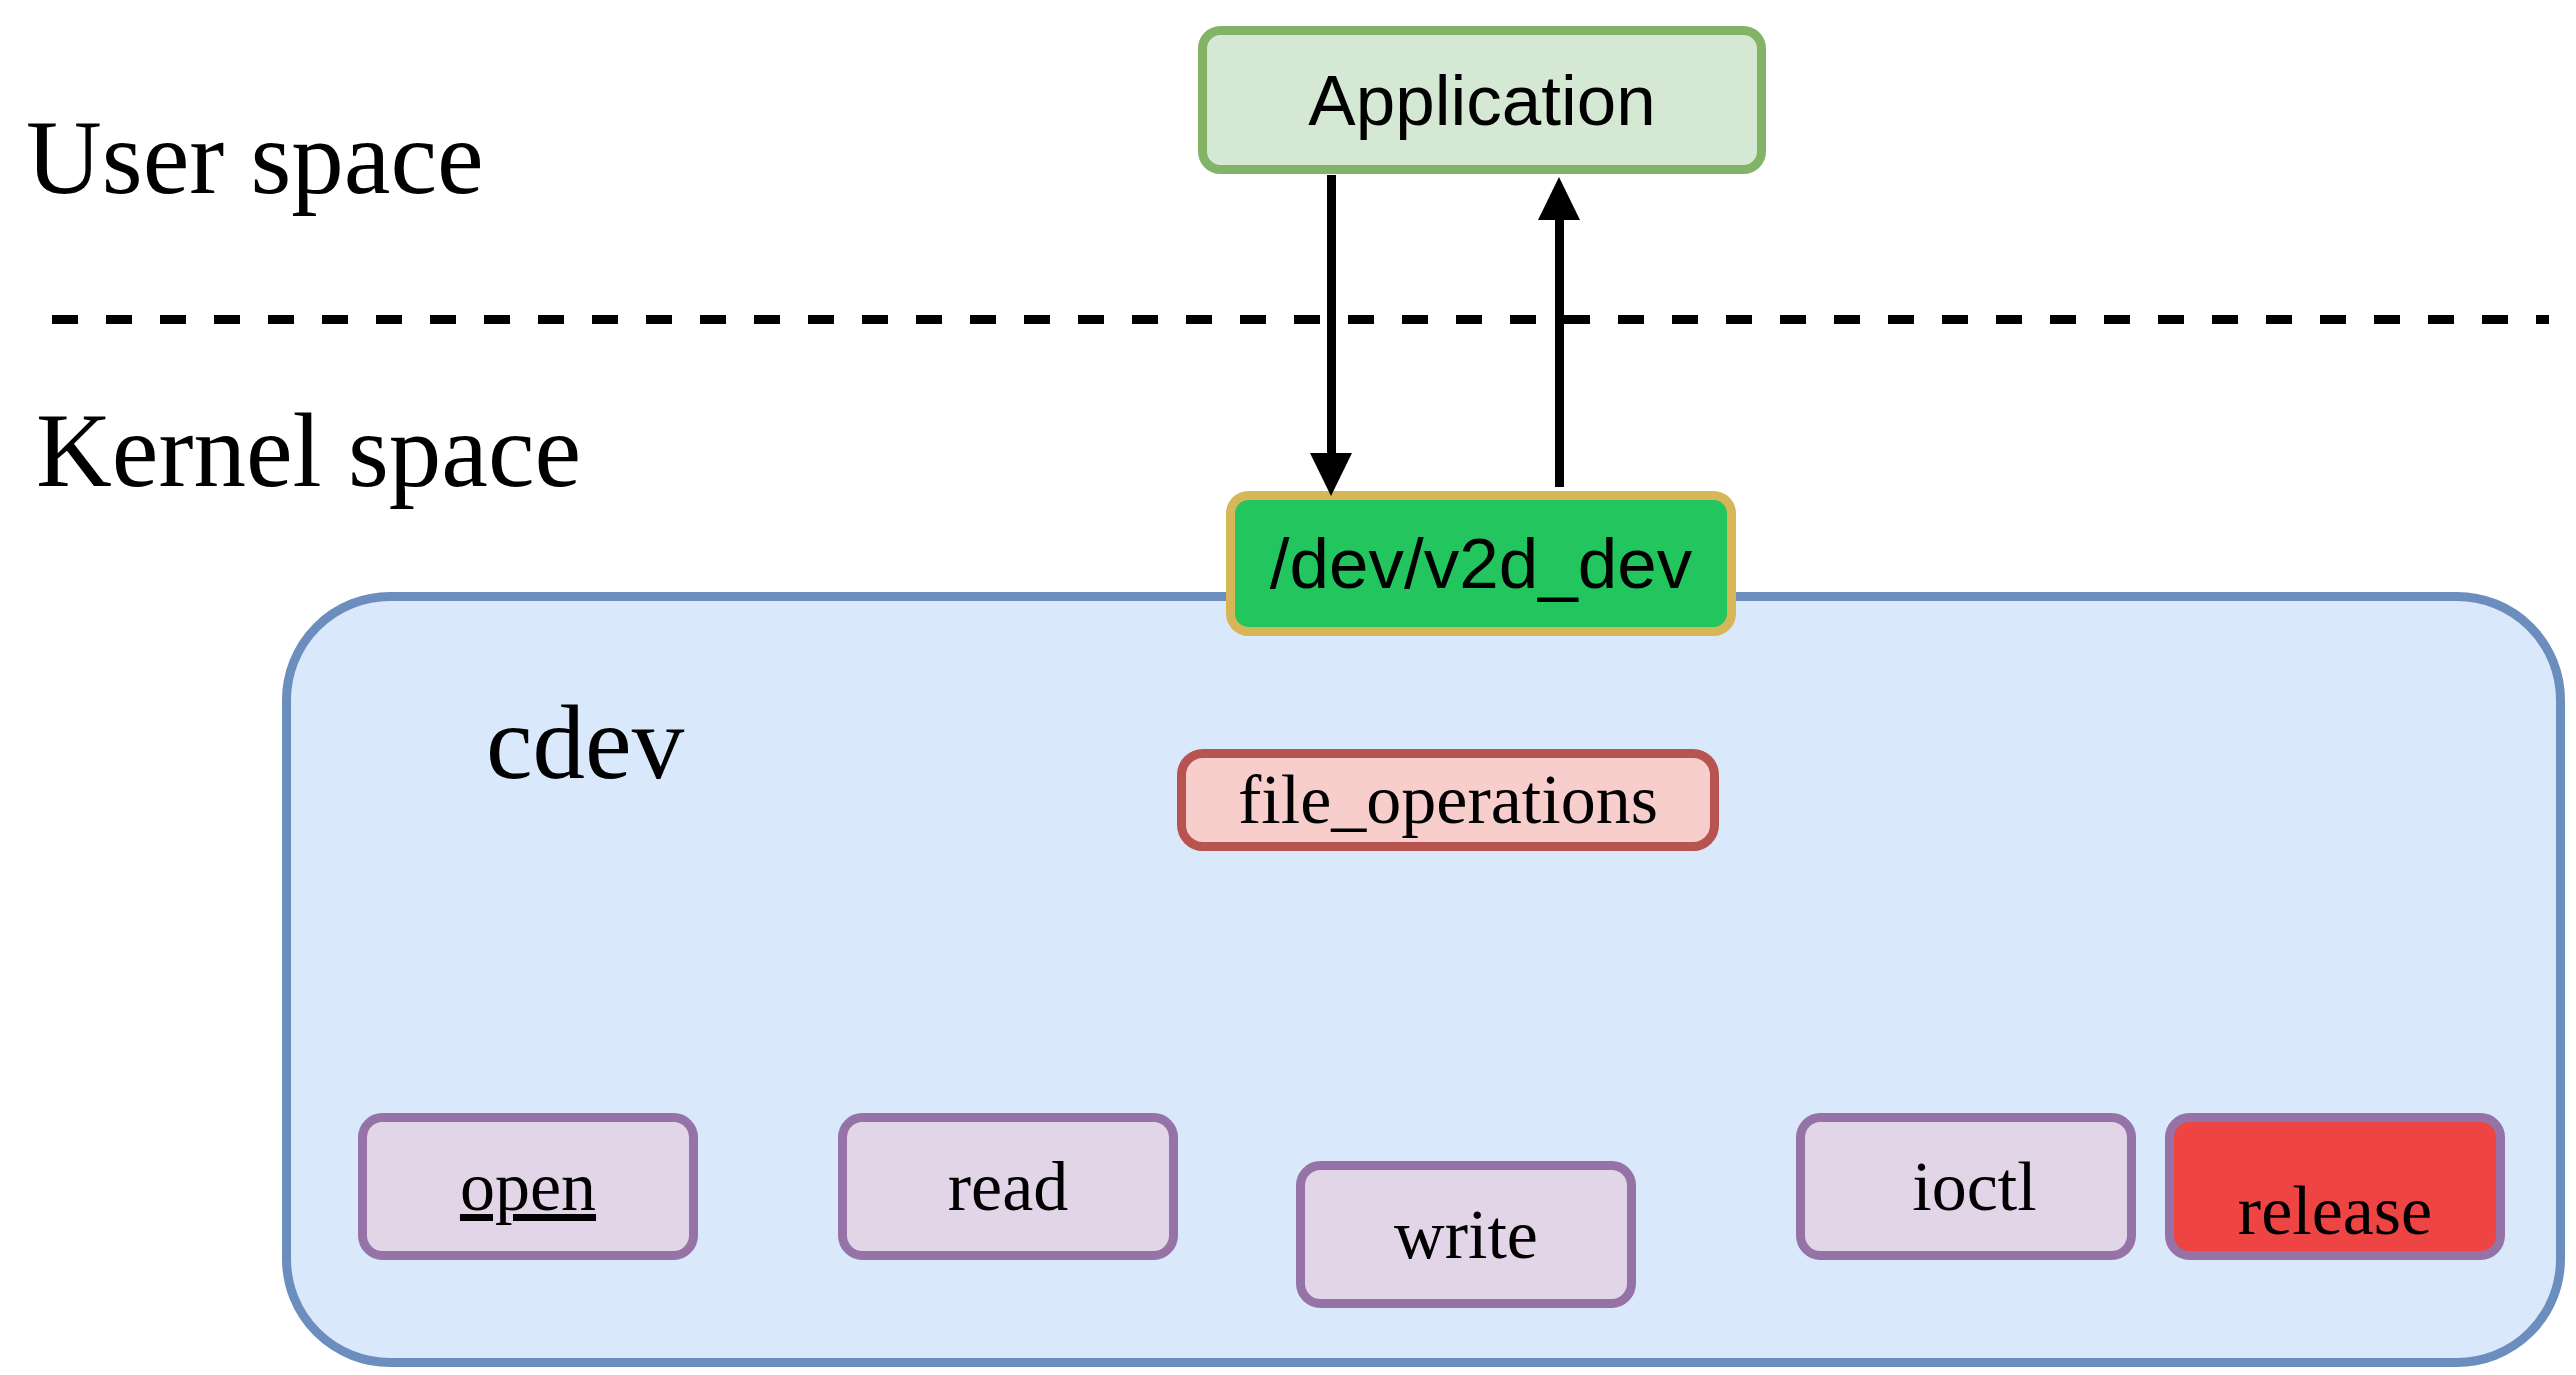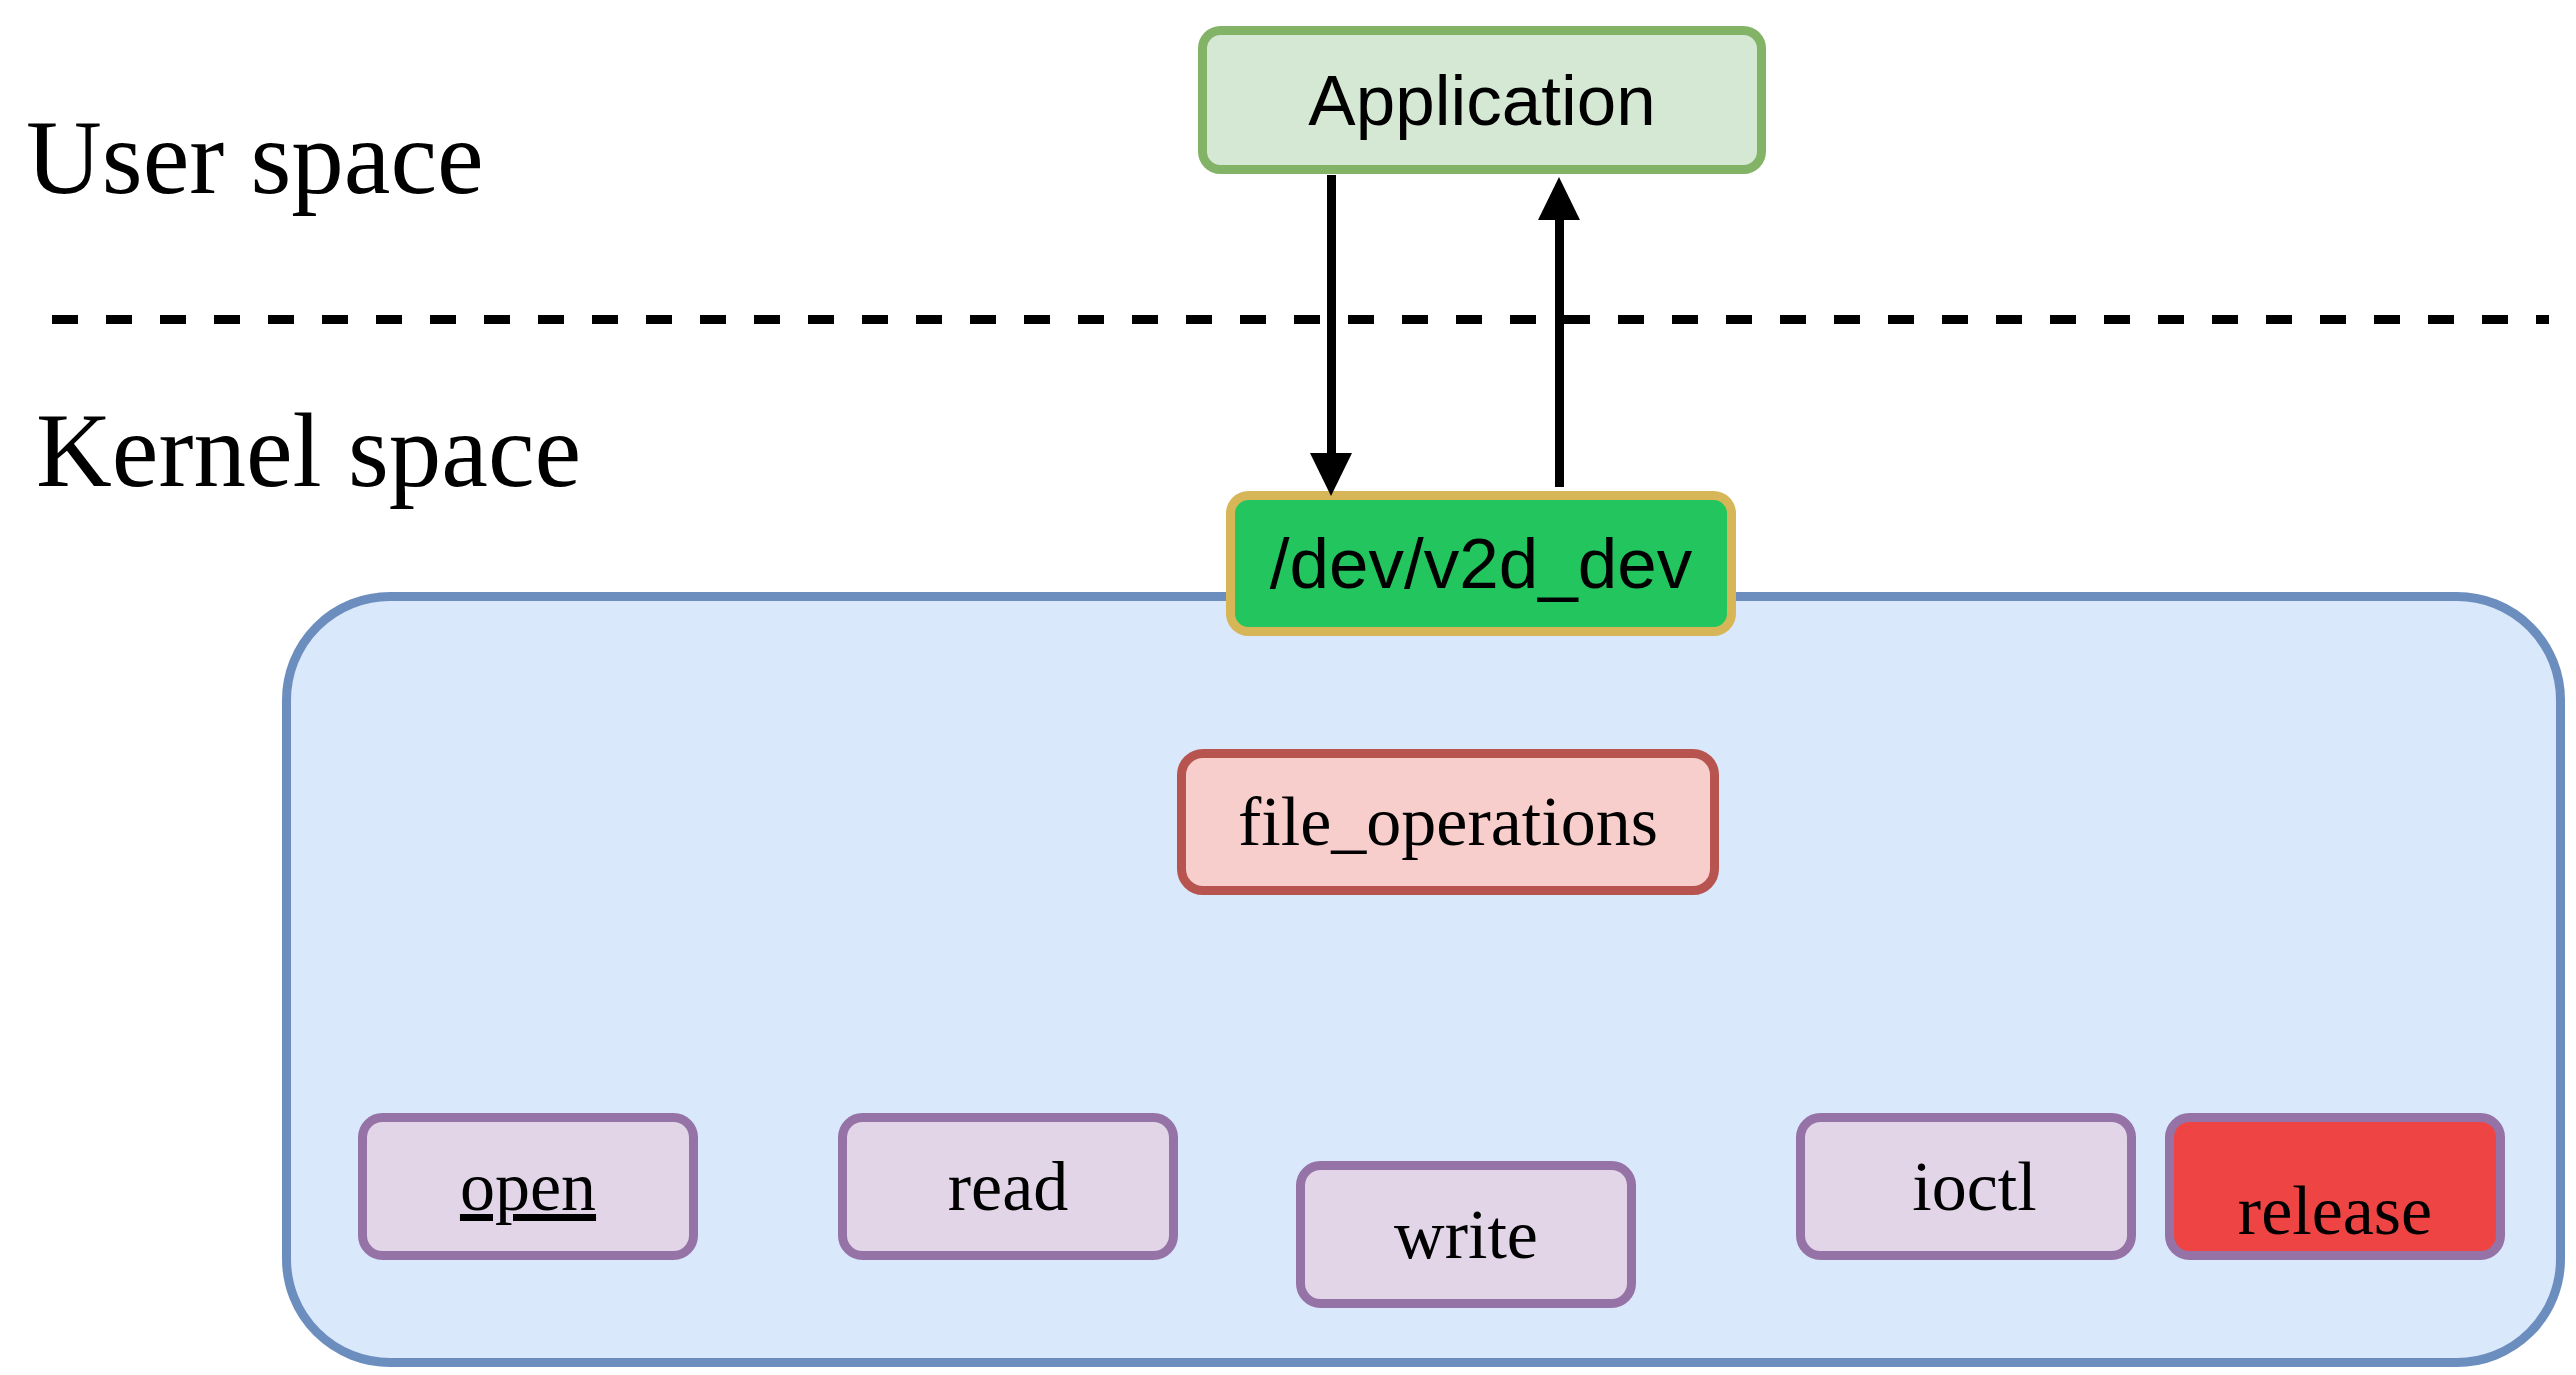--- a/index.html
+++ b/index.html
@@ -80,21 +80,21 @@
     position: absolute;
     left: 282px; top: 592px;
     width: 2283px; height: 775px;
     border: 9.4px solid #6C8EBF;
     border-radius: 108px;
     z-index: 1;
   }
 
   .file-operations-node {
     left: 1177px; top: 749px;
-    width: 542px; height: 146px;
+    width: 542px; height: 102px;
     border-radius: 26px;
     z-index: 2;
   }
 
   .op-node {
     top: 1113px;
     width: 340px; height: 147px;
     border-radius: 24.4px;
     z-index: 2;
   }
@@ -150,20 +150,21 @@
     <div class="arrow-line up-line"></div>
     <div class="arrow-head up-head"></div>
   </div>
 
   <div class="node device-file-node" style="background-color: #22c55e; border-color: rgb(214, 182, 86); margin-left: 28px;">
     <span class="node-label sans-label">/dev/v2d_dev</span>
   </div>
 
   <div class="cdev-container" style="background-color: rgb(218, 232, 252); border-color: rgb(108, 142, 191);"></div>
 
+  <div class="zone-label cdev-label">cdev</div>
 
   <div class="node file-operations-node" style="background-color: rgb(248, 206, 204); border-color: rgb(184, 84, 80);">
     <span class="node-label serif-label">file_operations</span>
   </div>
 
   <div class="node op-node op-open" style="background-color: rgb(225, 213, 231); border-color: rgb(150, 115, 166);">
     <span class="node-label serif-label">open</span>
   </div>
 
   <div class="node op-node op-read" style="background-color: rgb(225, 213, 231); border-color: rgb(150, 115, 166);">

